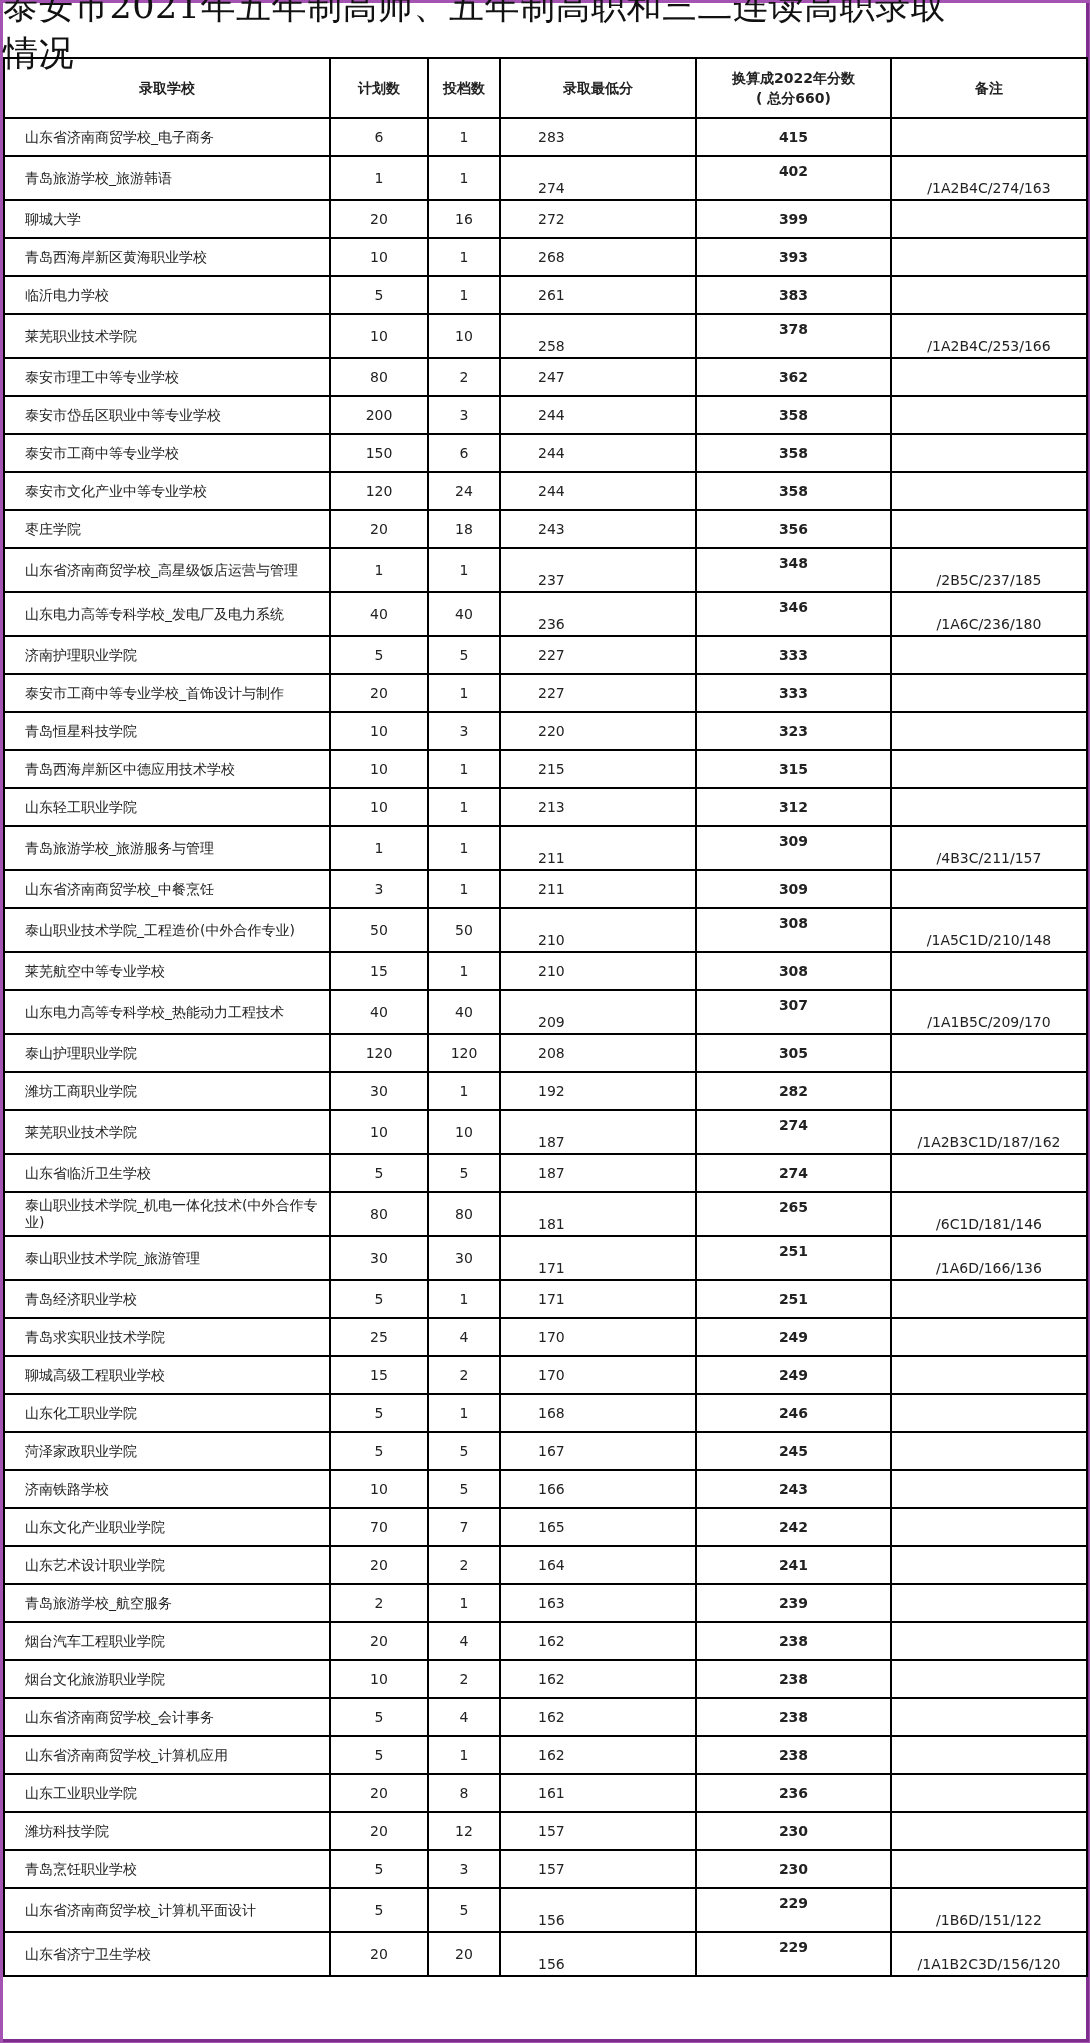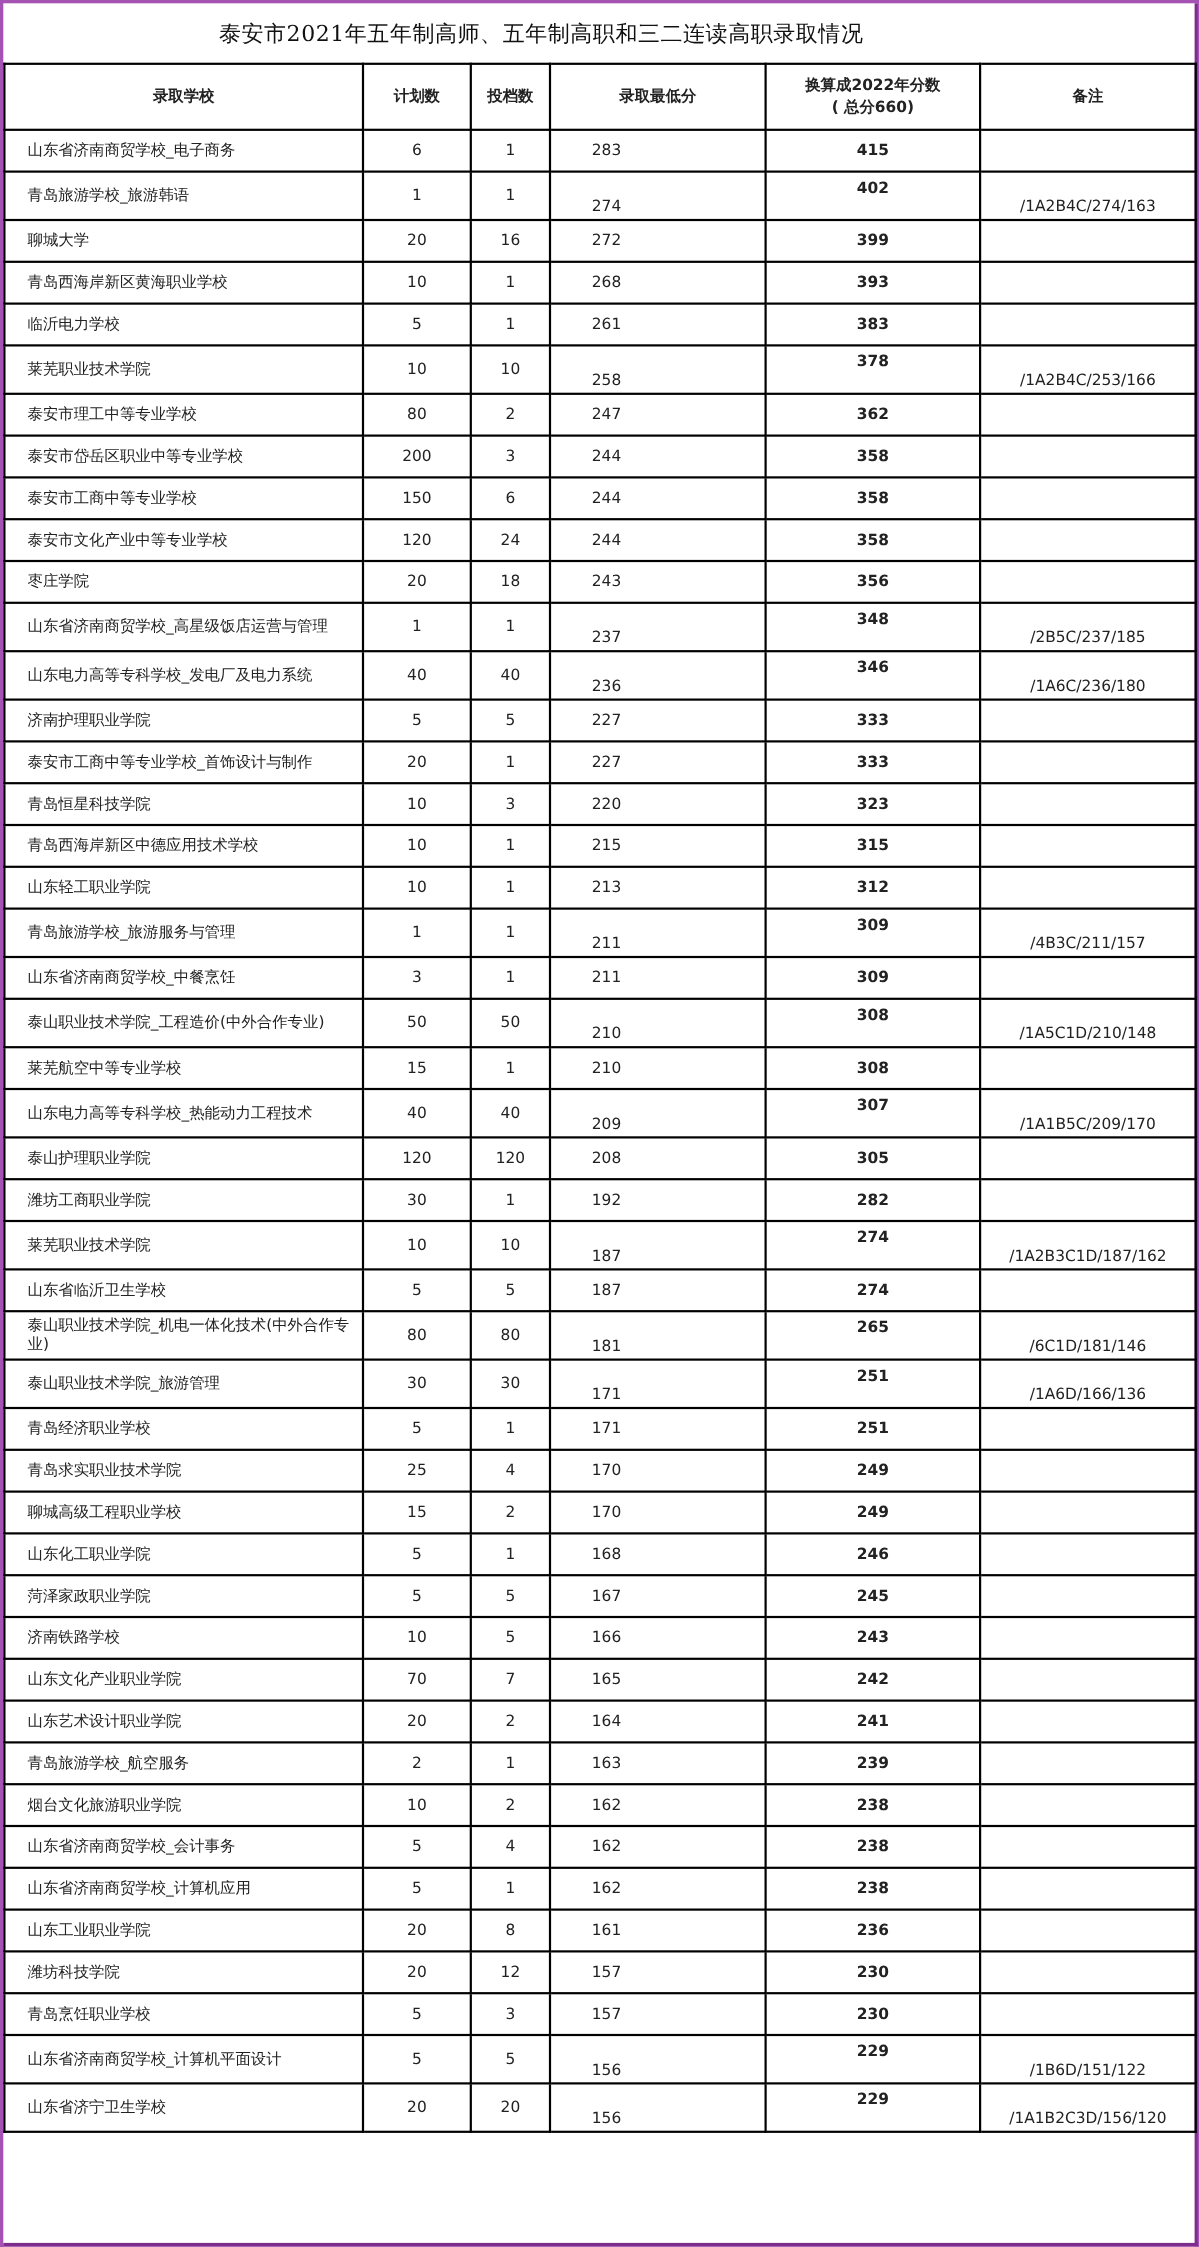--- a/index.html
+++ b/index.html
@@ -13,21 +13,21 @@
     width: 1083px; height: 2036px;
     background: #ffffff;
     border-right: 3px solid #7d2d8c;
     border-bottom: 3px solid #7d2d8c;
     box-sizing: content-box;
   }
   .title {
     position: absolute; left: 0; top: 0; width: 978px; height: 54px;
     display: flex; align-items: center; justify-content: center;
     font-family: "DejaVu Serif", "Liberation Serif", serif;
-    font-size: 20px; color: #111; letter-spacing: 0.5px;
+    font-size: 35px; color: #111; letter-spacing: 0.5px;
   }
   table {
     position: absolute; left: 0; top: 54px;
     border-collapse: collapse; table-layout: fixed;
     width: 1083px;
   }
   col.c-school { width: 326px; }
   col.c-plan { width: 98px; }
   col.c-file { width: 72px; }
   col.c-min { width: 196px; }
@@ -377,20 +377,28 @@
         </tr>
         <tr>
           <td class="school">青岛旅游学校_航空服务</td>
           <td class="num">2</td>
           <td class="num">1</td>
           <td class="min">163</td>
           <td class="conv">239</td>
           <td class="note"></td>
         </tr>
         <tr>
+          <td class="school">烟台汽车工程职业学院</td>
+          <td class="num">20</td>
+          <td class="num">4</td>
+          <td class="min">162</td>
+          <td class="conv">238</td>
+          <td class="note"></td>
+        </tr>
+        <tr>
           <td class="school">烟台文化旅游职业学院</td>
           <td class="num">10</td>
           <td class="num">2</td>
           <td class="min">162</td>
           <td class="conv">238</td>
           <td class="note"></td>
         </tr>
         <tr>
           <td class="school">山东省济南商贸学校_会计事务</td>
           <td class="num">5</td>

